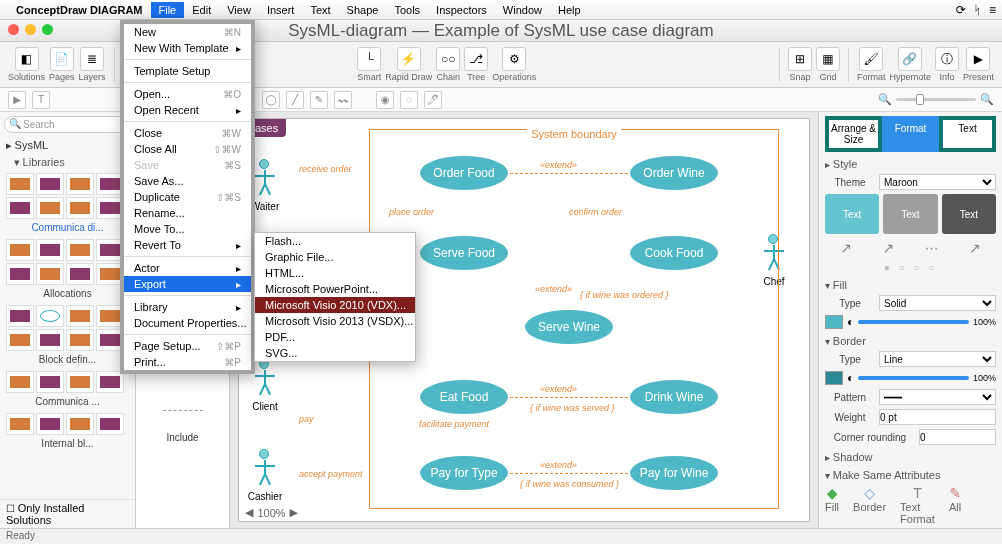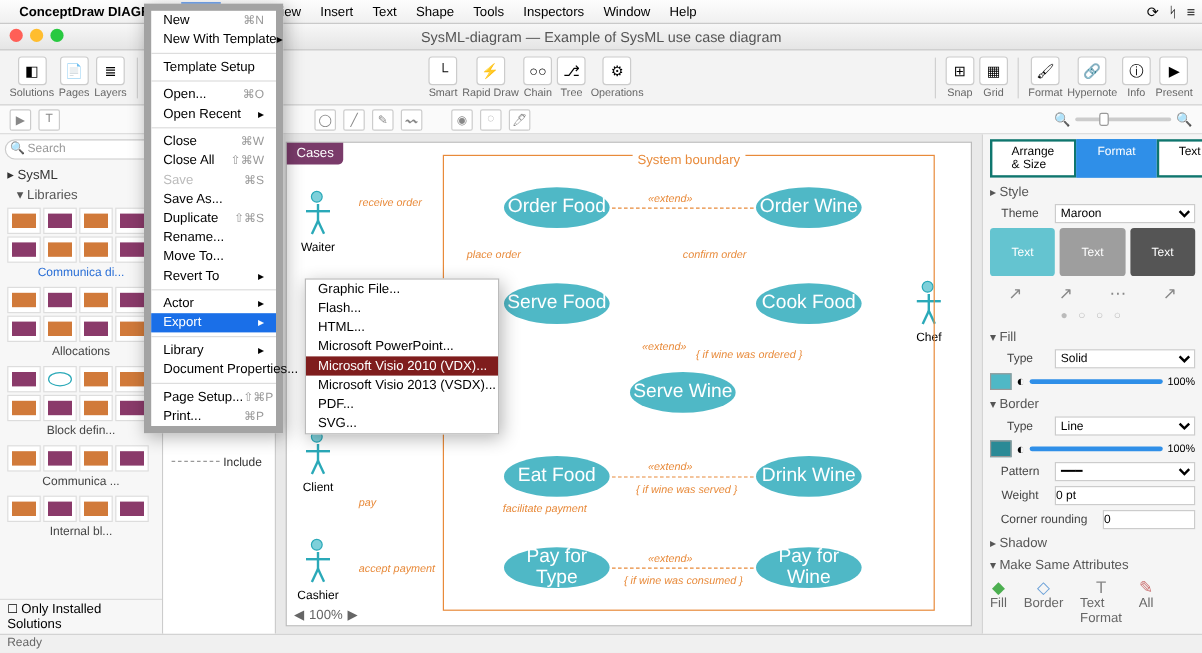--- a/index.html
+++ b/index.html
@@ -11,21 +11,21 @@
 .menubar .app-name { font-weight: 600; margin-right: 8px; }
 .menubar .mitem { padding: 2px 8px; }
 .menubar .mitem.active { background: #1a6fe8; color: #fff; }
 .menubar .spacer { flex: 1; }
 .menubar .tray span { margin-left: 8px; font-size: 12px; }
 
 
 .titlebar { height: 22px; background: linear-gradient(#f7f7f7,#e5e5e5); display: flex; align-items: center; justify-content: center; position: relative; border-bottom: 1px solid #c9c9c9; }
 .traffic { position: absolute; left: 8px; top: 4px; display: flex; gap: 6px; }
 .traffic span { width: 11px; height: 11px; border-radius: 50%; display: inline-block; }
-.titlebar .title { font-size: 12px; color: #555; }
+.titlebar .title { font-size: 17px; color: #555; }
 
 
 .toolbar { height: 46px; background: #f3f3f3; border-bottom: 1px solid #c9c9c9; display: flex; align-items: center; padding: 0 8px; gap: 4px; }
 .tool-group { display: flex; flex-direction: column; align-items: center; gap: 1px; }
 .tool-group .lbl { font-size: 9px; color: #666; }
 .tool-btn { width: 24px; height: 24px; background: #fff; border: 1px solid #ccc; border-radius: 3px; display: flex; align-items: center; justify-content: center; font-size: 12px; }
 .tb-sep { width: 1px; height: 34px; background: #d0d0d0; margin: 0 4px; }
 .toolbar .flex { flex: 1; }
 
 
@@ -48,76 +48,76 @@
 .lib-section { margin-bottom:4px;}
 .lib-grid { display:flex; flex-wrap:wrap; gap:2px; padding:2px;}
 .lib-cell { width:28px; height:22px; background:#fff; border:1px solid #ddd; display:flex; align-items:center; justify-content:center; font-size:8px; overflow:hidden;}
 .lib-cell .sw { width:20px; height:12px; }
 .lib-label { text-align:center; font-size:10px; color:#444; margin-top:1px;}
 .lib-label.blue { color:#2a6fd6;}
 .only { padding:2px 6px; font-size:10px; border-top:1px solid #ddd;}
 
 
 .midleft { width: 94px; background:#fff; border-right:1px solid #ccc; padding:4px; overflow:hidden;}
-.pal-item { display:flex; flex-direction:row; align-items:center; margin-bottom:24px;}
+.pal-item { display:flex; flex-direction:column; align-items:center; margin-bottom:24px;}
 .pal-shape { width:46px; height:40px; display:flex; align-items:center; justify-content:center;}
 .pal-lbl { font-size:10px; color:#333; margin-top:2px;}
 .stick { width:20px; height:32px; position:relative;}
 .stick .hd{ width:8px; height:8px; border:1.5px solid #2aa9b8; border-radius:50%; background:#7ed0da; position:absolute; left:5px; top:0;}
 .stick .bd{ width:1.5px; height:12px; background:#2aa9b8; position:absolute; left:9px; top:9px;}
 .stick .arm{ width:16px; height:1.5px; background:#2aa9b8; position:absolute; left:2px; top:13px;}
 .stick .lg1{ width:1.5px; height:10px; background:#2aa9b8; position:absolute; left:9px; top:20px; transform:rotate(25deg); transform-origin:top;}
 .stick .lg2{ width:1.5px; height:10px; background:#2aa9b8; position:absolute; left:9px; top:20px; transform:rotate(-25deg); transform-origin:top;}
 
 
 .canvas-wrap { flex:1; background:#e9e9e9; position:relative; overflow:hidden;}
 .canvas { position:absolute; left:8px; top:6px; right:8px; bottom:6px; background:#fff; border:1px solid #bbb;}
 .boundary { position:absolute; left:130px; top:10px; width:410px; height:380px; border:1px solid #e88a3a;}
 .btitle { position:absolute; top:-2px; left:50%; transform:translateX(-50%); color:#e88a3a; background:#fff; padding:0 4px; font-size:11px;}
-.uc { position:absolute; width:88px; height:34px; background:#4fb8c6; border-radius:50%; color:#fff; display:flex; align-items:center; justify-content:center; font-size:16px; text-align:center;}
+.uc { position:absolute; width:88px; height:34px; background:#4fb8c6; border-radius:50%; color:#fff; display:flex; align-items:center; justify-content:center; font-size:12px; text-align:center;}
 .actor { position:absolute; width:40px; text-align:center;}
 .actor .stick-lg { width:24px; height:40px; margin:0 auto; position:relative;}
 .actor .stick-lg .hd{ width:10px; height:10px; border:1.5px solid #2aa9b8; border-radius:50%; background:#7ed0da; position:absolute; left:6px; top:0;}
 .actor .stick-lg .bd{ width:1.5px; height:15px; background:#2aa9b8; position:absolute; left:11px; top:11px;}
 .actor .stick-lg .arm{ width:20px; height:1.5px; background:#2aa9b8; position:absolute; left:2px; top:16px;}
 .actor .stick-lg .lg1{ width:1.5px; height:12px; background:#2aa9b8; position:absolute; left:11px; top:25px; transform:rotate(25deg); transform-origin:top;}
 .actor .stick-lg .lg2{ width:1.5px; height:12px; background:#2aa9b8; position:absolute; left:11px; top:25px; transform:rotate(-25deg); transform-origin:top;}
 .actor .albl{ font-size:10px; margin-top:2px;}
 .edge-lbl { position:absolute; font-size:9px; color:#e88a3a; font-style:italic;}
 .edge-lbl.guard { color:#e88a3a; }
 .line { position:absolute; background:#e88a3a; }
 .line.d { background:transparent; border-top:1px dashed #e88a3a; height:0;}
 .tab-badge{ position:absolute; left:0; top:0; background:#7a3b6a; color:#fff; padding:3px 8px; border-radius:0 0 4px 0; font-size:11px;}
 .zoom-foot{ position:absolute; left:6px; bottom:2px; font-size:9px; color:#666; display:flex; align-items:center; gap:4px;}
 
 
 .right { width: 184px; background:#f5f5f5; border-left:1px solid #ccc; padding:4px 6px; overflow:hidden;}
 .tabs3 { display:flex; margin-bottom:6px;}
-.tabs3 .t { flex:1; text-align:left; padding:3px 16px; background:#fff; border:2px solid #0f766e; font-size:10px;}
+.tabs3 .t { flex:1; text-align:center; padding:3px 0; background:#fff; border:4px solid #0f766e; font-size:10px;}
 .tabs3 .t.active { background:#2f8fe8; color:#fff; border-color:#2f8fe8;}
 .insp-row { display:flex; align-items:center; margin:4px 0; gap:4px;}
 .insp-row .lbl { width:50px; font-size:10px; color:#444;text-align:center;}
 .insp-row select, .insp-row input { flex:1; font-size:10px; height:16px; border:1px solid #ccc; background:#fff;}
 .section-h { font-size:10px; color:#555; margin:6px 0 2px;}
 .style-boxes { display:flex; gap:4px;}
 .style-box { flex:1; height:40px; display:flex; align-items:center; justify-content:center; color:#fff; font-size:10px; border-radius:3px;}
 .arrows-row { display:flex; justify-content:space-around; margin:6px 0;}
 .arrows-row span { font-size:14px; color:#888;}
 .dots { text-align:center; color:#bbb; font-size:10px; letter-spacing:3px;}
 .swatch { width:18px; height:14px; border:1px solid #999;}
 .slider-sm { flex:1; height:4px; background:#2f8fe8; border-radius:2px; position:relative;}
 .attr-icons { display:flex; gap:14px; margin-top:4px;}
 .attr-icons .ai { display:flex; flex-direction:column; align-items:center; font-size:9px; color:#666;}
 .attr-icons .ai .ic { font-size:14px;}
 
 
 .status { height:16px; background:#f0f0f0; border-top:1px solid #ccc; font-size:10px; color:#666; padding:1px 6px;}
 
 
-.dropdown { position:absolute; left:120px; top:3px; width:116px; background:#fff; border:6px solid #a3a3a3; box-shadow:2px 4px 14px rgba(0,0,0,.3); z-index:100;}
+.dropdown { position:absolute; left:120px; top:20px; width:135px; background:#fff; border:4px solid #a3a3a3; box-shadow:2px 4px 14px rgba(0,0,0,.3); z-index:100;}
 .dropdown .di { padding:2px 10px; font-size:11px; display:flex; justify-content:space-between; align-items:center; white-space:nowrap;}
 .dropdown .di.sep { height:1px; background:#ddd; padding:0; margin:3px 0;}
 .dropdown .di.hl { background:#1a6fe8; color:#fff;}
 .dropdown .di .sc { color:#999; font-size:10px;}
 .dropdown .di .arr::after { content:"▸"; font-size:10px;}
 .dropdown .di.dis { color:#bbb;}
 
 
 .submenu { position:absolute; left:254px; top:232px; width:162px; background:#fff; border:1px solid #bbb; box-shadow:2px 4px 14px rgba(0,0,0,.3); z-index:101;}
 .submenu .si { padding:2px 10px; font-size:11px; white-space:nowrap;}
@@ -312,22 +312,22 @@
       <span>Page Setup...</span>
       <span class="sc">⇧⌘P</span>
     </div>
   <div class="di">
       <span>Print...</span>
       <span class="sc">⌘P</span>
     </div>
 </div>
 
 <div class="submenu">
+  <div class="si">Flash...</div>
   <div class="si">Graphic File...</div>
-  <div class="si">Flash...</div>
   <div class="si">HTML...</div>
   <div class="si">Microsoft PowerPoint...</div>
   <div class="si hl">Microsoft Visio 2010 (VDX)...</div>
   <div class="si">Microsoft Visio 2013 (VSDX)...</div>
   <div class="si">PDF...</div>
   <div class="si">SVG...</div>
 </div>
 
 <div class="cols">
 

